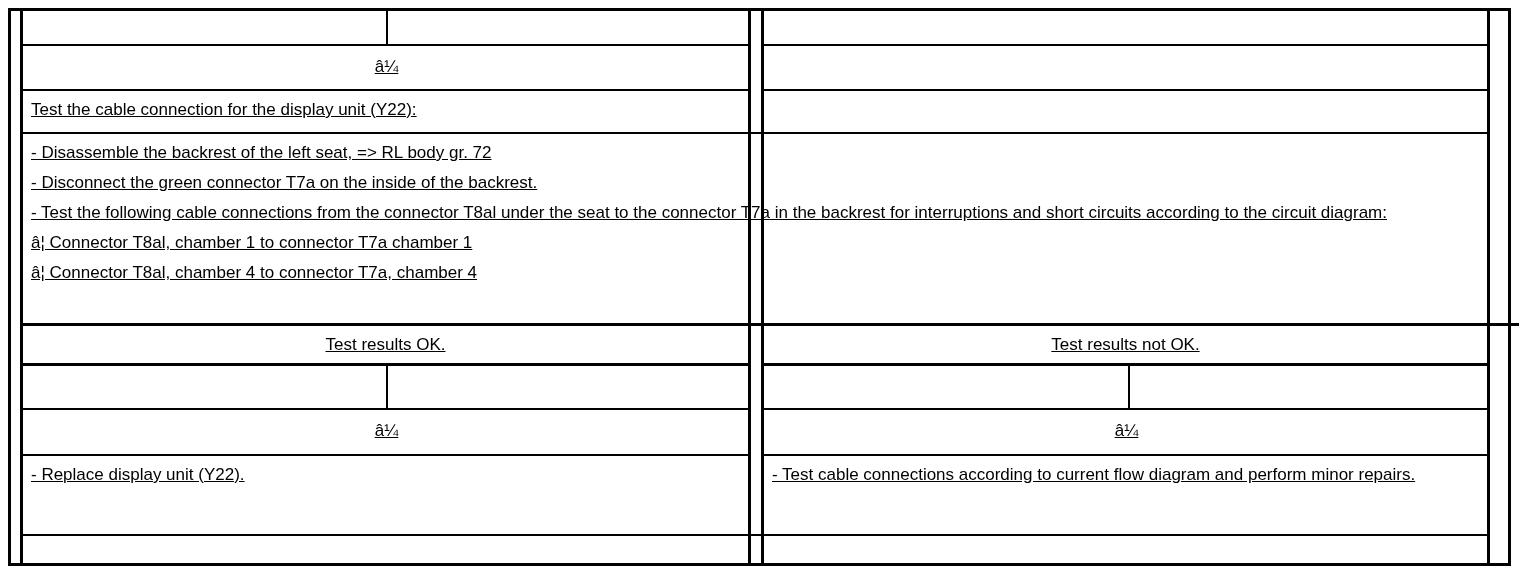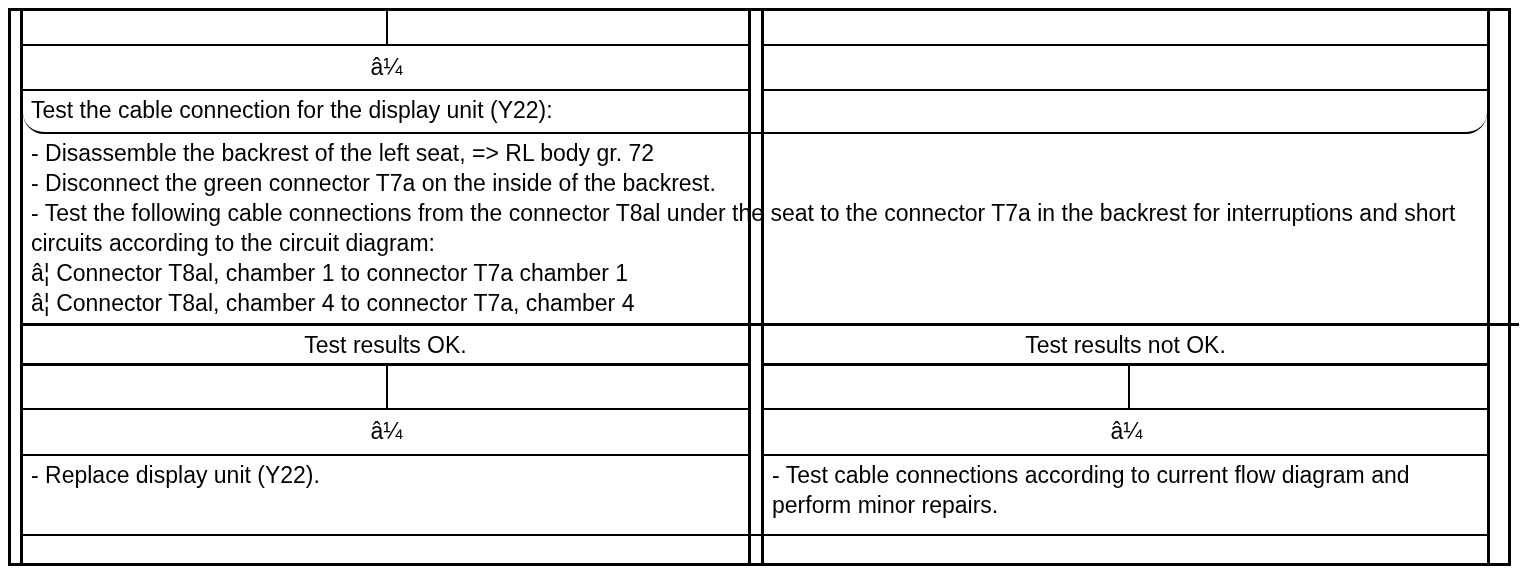--- a/index.html
+++ b/index.html
@@ -52,23 +52,24 @@
     border-left: 3px solid #000;
     border-right: 3px solid #000;
     box-sizing: border-box;
   }
 
   
   .cell {
     position: absolute;
     box-sizing: border-box;
     border-bottom: 2px solid #000000;
-    font-size: 23px;
+    font-size: 17px;
     line-height: 30px;
     overflow: hidden;
+    text-decoration: underline;
   }
   .cell.thick-bottom { border-bottom: 3px solid #000000; }
   .cell.no-bottom    { border-bottom: none; }
   .cell .pad {
     padding: 4px 6px 0 8px;
   }
   .cell.center .pad {
     text-align: center;
     padding-left: 0;
     padding-right: 0;
@@ -111,21 +112,21 @@
     <div class="pad"></div>
   </div>
 
   <div class="cell arrow" style="left:23px; top:46px; width:725px; height:45px;">
     <div class="pad">â¼</div>
   </div>
   <div class="cell blank" style="left:764px; top:46px; width:723px; height:45px;">
     <div class="pad"></div>
   </div>
 
-  <div class="cell" style="left:23px; top:91px; width:1464px; height:43px;border-radius:21px;">
+  <div class="cell" style="left:23px; top:91px; width:1464px; height:43px;">
     <div class="pad">Test the cable connection for the display unit (Y22):</div>
   </div>
 
   <div class="cell thick-bottom" style="left:23px; top:134px; width:1496px; height:192px;">
     <div class="pad body-lines">- Disassemble the backrest of the left seat, =&gt; RL body gr. 72
 - Disconnect the green connector T7a on the inside of the backrest.
 - Test the following cable connections from the connector T8al under the seat to the connector T7a in the backrest for interruptions and short circuits according to the circuit diagram:
 â¦ Connector T8al, chamber 1 to connector T7a chamber 1
 â¦ Connector T8al, chamber 4 to connector T7a, chamber 4</div>
   </div>

